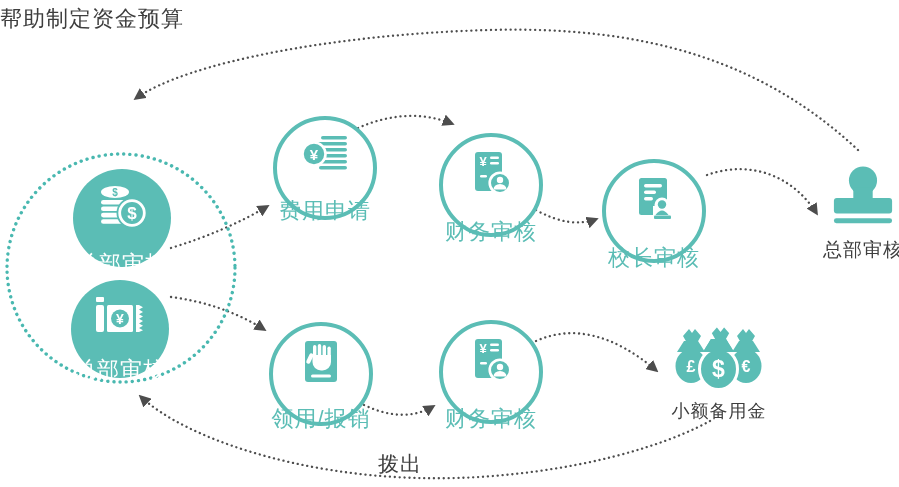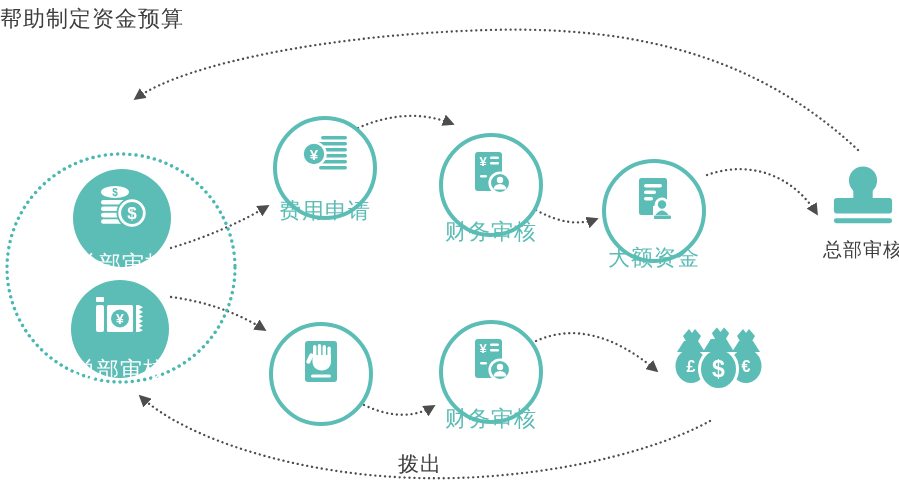--- a/index.html
+++ b/index.html
@@ -41,21 +41,21 @@
       <path d="M707 175 C752 159 794 177 817 214" marker-end="url(#arw)"></path>
       <path d="M171 297 Q224 304 265 330" marker-end="url(#arw)"></path>
       <path d="M364 405 Q404 424 434 406" marker-end="url(#arw)"></path>
       <path d="M536 341 Q592 316 657 371" marker-end="url(#arw)"></path>
       <path d="M710 421 C640 459 520 481 418 478 C298 475 186 439 140 396" marker-end="url(#arw)"></path>
     </g>
     <circle cx="121" cy="268" r="114" fill="none" stroke="#49b8b0" stroke-width="3.4" stroke-linecap="round" stroke-dasharray="0.1 6.1"></circle>
   </svg>
 
   <div class="lbl" style="left:0;right:0;top:4px;text-align:left;font-size:22px;">帮助制定资金预算</div>
-  <div class="lbl" style="left:378px;top:450px;width:84px;text-align:center;">拨出</div>
+  <div class="lbl" style="left:378px;top:450px;width:84px;text-align:left;">拨出</div>
 
   <div class="node solid" style="left:73px;top:169px;">
     <span class="nicon">
       <svg width="50" height="45" viewBox="0 0 50 45">
         <ellipse cx="18" cy="8" rx="14" ry="6" fill="#fff"></ellipse>
         <text x="18" y="11.5" font-size="10" font-weight="bold" fill="#5bbdb5" text-anchor="middle">$</text>
         <rect x="4" y="16" width="28" height="4.6" rx="2.3" fill="#fff"></rect>
         <rect x="4" y="22.4" width="28" height="4.6" rx="2.3" fill="#fff"></rect>
         <rect x="4" y="28.8" width="28" height="4.6" rx="2.3" fill="#fff"></rect>
         <rect x="4" y="35.2" width="26" height="4.6" rx="2.3" fill="#fff"></rect>
@@ -122,36 +122,37 @@
         <rect x="13" y="7" width="18" height="3.4" rx="1.7" fill="#fff"></rect>
         <rect x="13" y="13.5" width="12" height="3.4" rx="1.7" fill="#fff"></rect>
         <rect x="13" y="20" width="9" height="3.4" rx="1.7" fill="#fff"></rect>
         <circle cx="31" cy="28" r="7.5" fill="#fff"></circle>
         <rect x="22" y="29" width="18" height="9" fill="#fff"></rect>
         <circle cx="31" cy="27.5" r="4.2" fill="#5bbdb5"></circle>
         <path d="M24.5 38 q6.5 -9 13 0 z" fill="#5bbdb5"></path>
         <rect x="23" y="38.5" width="17" height="3.6" rx="1" fill="#5bbdb5"></rect>
       </svg>
     </span>
-    <span class="nlabel">大额资金</span>
+    <span class="nlabel">校长审核</span>
   </div>
 
   <div class="node ring" style="left:269px;top:322px;">
     <span class="nicon">
       <svg width="42" height="44" viewBox="0 0 42 44">
         <rect x="5" y="1" width="32" height="41" rx="3" fill="#5bbdb5"></rect>
         <rect x="13" y="5" width="3.4" height="11" rx="1.7" fill="#fff"></rect>
         <rect x="17.8" y="4" width="3.4" height="12" rx="1.7" fill="#fff"></rect>
         <rect x="22.6" y="5" width="3.4" height="11" rx="1.7" fill="#fff"></rect>
         <rect x="27.4" y="6.5" width="3.4" height="9.5" rx="1.7" fill="#fff"></rect>
         <rect x="8" y="13" width="4.2" height="11" rx="2.1" fill="#fff" transform="rotate(26 10 18)"></rect>
         <path d="M12.5 15 h18.5 v7 a8.5 8.5 0 0 1 -8.5 8.5 h-1.5 a8.5 8.5 0 0 1 -8.5 -8.5 z" fill="#fff"></path>
         <rect x="11" y="34.5" width="20" height="3" rx="1.5" fill="#fff"></rect>
       </svg>
     </span>
+    <span class="nlabel">领用/报销</span>
   </div>
 
   <div class="node ring" style="left:439px;top:320px;">
     <span class="nicon">
       <svg width="46" height="46" viewBox="0 0 46 46">
         <rect x="7" y="1" width="27" height="39" rx="3" fill="#5bbdb5"></rect>
         <text x="15" y="15" font-size="13" font-weight="bold" fill="#fff" text-anchor="middle">¥</text>
         <rect x="22" y="5.5" width="9" height="2.6" rx="1.3" fill="#fff"></rect>
         <rect x="22" y="11" width="9" height="2.6" rx="1.3" fill="#fff"></rect>
         <rect x="12" y="24" width="7" height="2.6" rx="1.3" fill="#fff"></rect>
@@ -190,15 +191,16 @@
         <text x="76" y="48" font-size="16" font-weight="bold" fill="#fff" text-anchor="middle">€</text>
         <g fill="#5bbdb5" stroke="#fff" stroke-width="3">
           <path d="M40 9 l7 -8 3.5 4.5 3.5 -4.5 7 8 -4.5 8 h-12 z"></path>
           <ellipse cx="48.5" cy="45" rx="19" ry="20.5"></ellipse>
           <path d="M41 15 h15 l8 13 h-31 z" stroke="none"></path>
         </g>
         <path d="M41 15 h15 l8 13 h-31 z" fill="#5bbdb5"></path>
         <text x="48.5" y="53" font-size="23" font-weight="bold" fill="#fff" text-anchor="middle">$</text>
       </svg>
     </span>
+    <span class="nlabel" style="font-size:18px;">小额备用金</span>
   </div>
 
 </div>
 
 </body></html>

